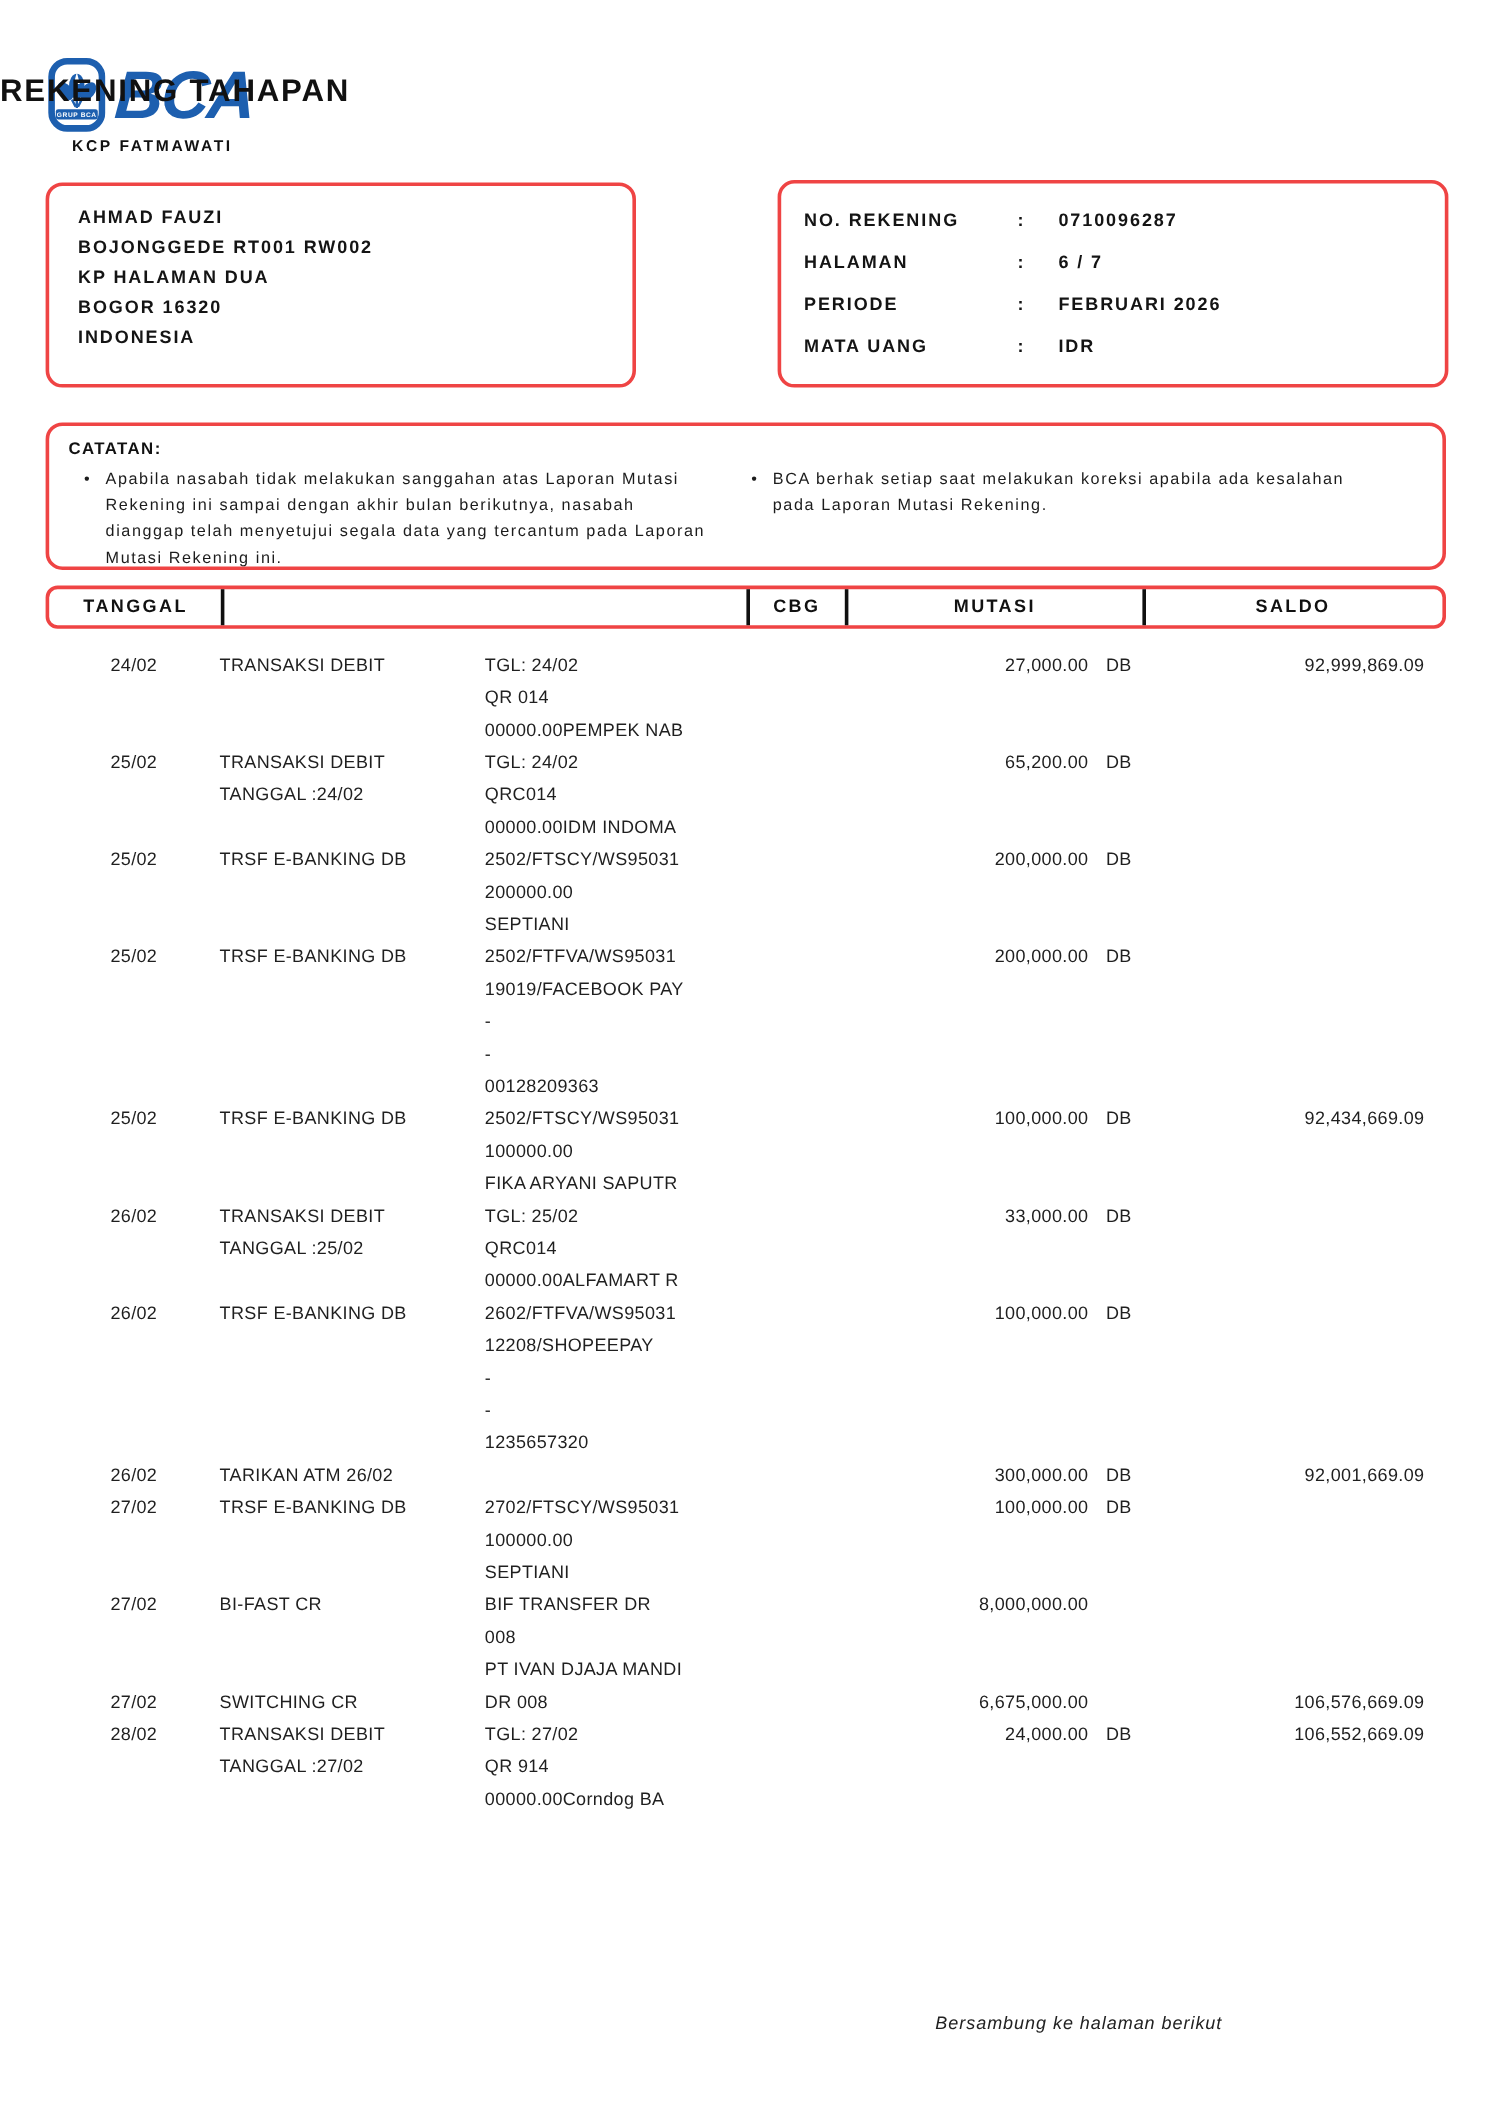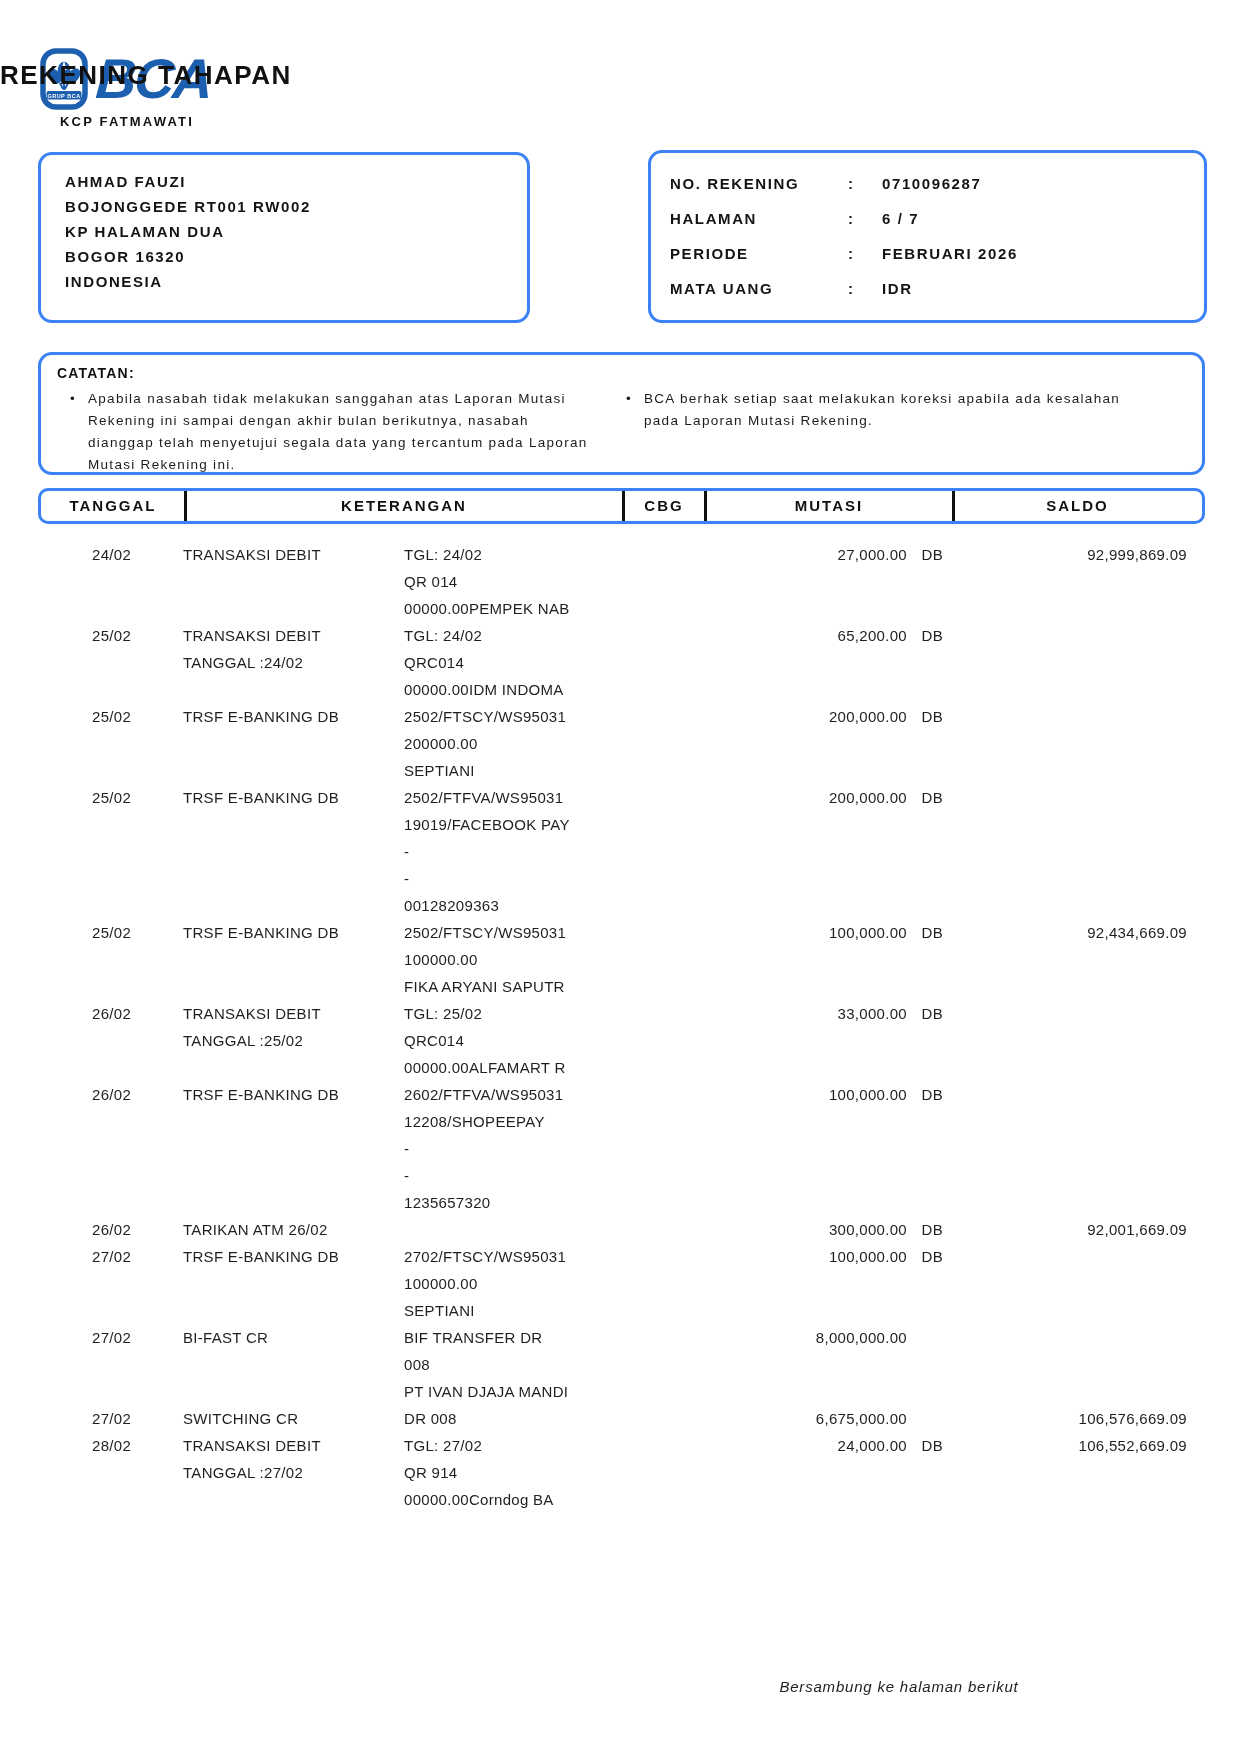--- a/index.html
+++ b/index.html
@@ -7,21 +7,21 @@
     width:1241px;height:1755px;position:relative;
     font-family:"Liberation Sans","DejaVu Sans",sans-serif;
     color:#1a1a1a;-webkit-font-smoothing:antialiased;
   }
   
   .logo-wrap{position:absolute;left:40px;top:48px;display:flex;align-items:flex-start;gap:8px;}
   .bca-word{font-size:56px;line-height:62px;font-weight:800;font-style:italic;color:#1d5faf;letter-spacing:-2px;transform:skewX(-4deg);}
   .doc-title{position:absolute;left:0;top:60px;width:1042px;text-align:left;font-size:26px;font-weight:800;letter-spacing:1.5px;color:#111;}
   .branch{position:absolute;left:60px;top:114px;font-size:13px;font-weight:700;letter-spacing:2.2px;color:#111;}
   
-  .box{position:absolute;border:3px solid #3b82f6;border-radius:14px;background:#fff;box-sizing:border-box;}
+  .box{position:absolute;border:3px solid #ef4444;border-radius:14px;background:#fff;box-sizing:border-box;}
   .addr-box{left:38px;top:152px;width:492px;height:171px;padding:14px 0 0 24px;}
   .addr-line{font-size:15px;font-weight:700;letter-spacing:1.6px;line-height:25px;color:#141414;}
   .info-box{left:648px;top:150px;width:559px;height:173px;padding:13px 0 0 19px;}
   .info-row{display:flex;height:35px;align-items:center;}
   .info-label{width:178px;font-size:15px;font-weight:700;letter-spacing:1.6px;color:#141414;}
   .info-colon{width:34px;font-size:15px;font-weight:700;color:#141414;}
   .info-value{font-size:15px;font-weight:700;letter-spacing:1.6px;color:#141414;}
   
   .cat-box{left:38px;top:352px;width:1167px;height:123px;padding:10px 14px 0 16px;}
   .cat-title{font-size:14px;font-weight:700;letter-spacing:1.2px;color:#111;margin-bottom:7px;}
@@ -114,21 +114,20 @@
     <div class="cat-item cat-right">
       <span class="bullet">•</span>
       <span>BCA berhak setiap saat melakukan koreksi apabila ada kesalahan pada Laporan Mutasi Rekening.</span>
     </div>
   </div>
 </div>
 
 <div class="box thead">
   <div class="th th1">TANGGAL</div>
   <div class="tdiv" style="left:142.5px"></div>
-  <div class="th th2">KETERANGAN</div>
   <div class="tdiv" style="left:580.5px"></div>
   <div class="th th3">CBG</div>
   <div class="tdiv" style="left:662.5px"></div>
   <div class="th th4">MUTASI</div>
   <div class="tdiv" style="left:910.5px"></div>
   <div class="th th5">SALDO</div>
 </div>
 
 <div id="rows">
   <div class="t-row" style="height: 81px;">

